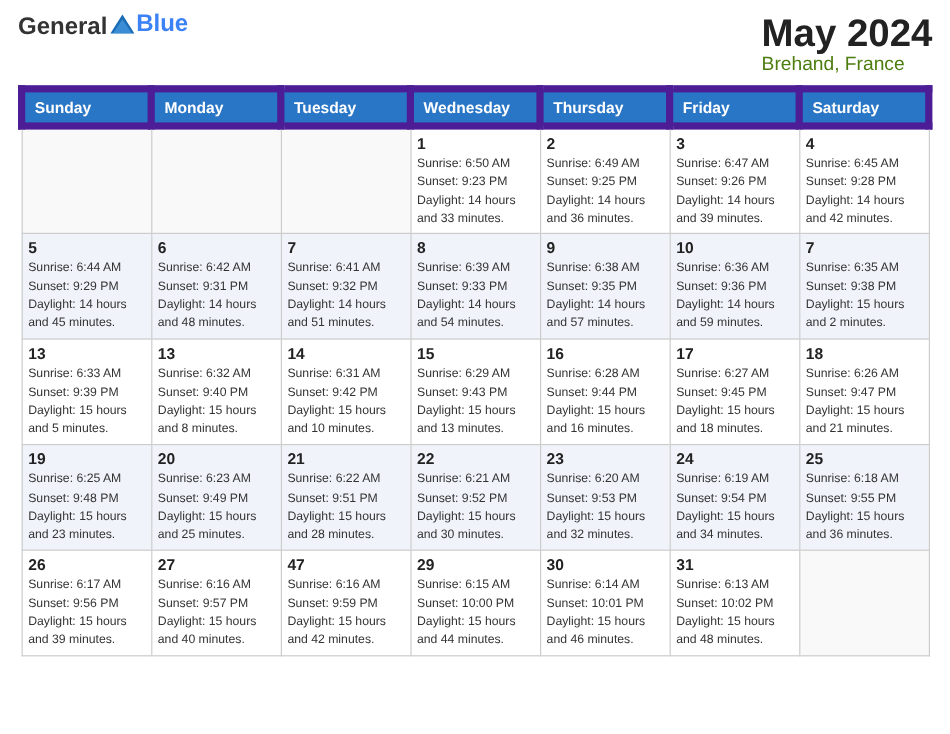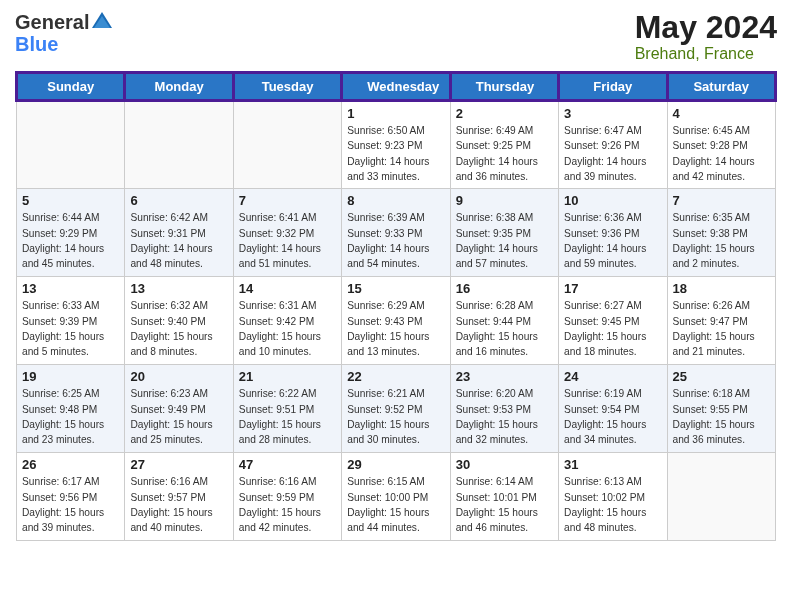--- a/index.html
+++ b/index.html
@@ -58,25 +58,25 @@
       color: #4d7c0f;
     }
     .calendar {
       width: 100%;
       border-collapse: collapse;
       table-layout: fixed;
     }
     .calendar th {
       background-color: #2a76c6;
       color: #fff;
-      text-align: center;
-      padding: 5px 24px;
+      text-align: left;
+      padding: 5px 8px;
       font-size: 13px;
       font-weight: bold;
-      border: 3px solid #4c1d95;
+      border: 6px solid #4c1d95;
     }
     .calendar td {
       border: 1px solid #ccc;
       vertical-align: top;
       padding: 4px 5px;
       font-size: 10.5px;
       color: #333;
       height: 88px;
     }
     .calendar td.empty {
@@ -97,21 +97,21 @@
     .row-alt td {
       background: #f0f4fa;
     }
   </style>
 </head>
 <body>
 
 <div class="page">
   <div class="header">
     <div class="logo">
-      <div style="display:flex; flex-direction:column; line-height:1;">
+      <div style="display:flex; flex-direction:row; line-height:1;">
         <span style="display:flex; align-items:center;">
           <span class="logo-text-general">General</span>
 
           <svg class="logo-icon" viewBox="0 0 22 22" xmlns="http://www.w3.org/2000/svg">
             <polygon points="11,2 21,18 1,18" fill="#1a6bb5"></polygon>
             <polygon points="11,6 19,18 3,18" fill="#5aaff0" opacity="0.5"></polygon>
           </svg>
         </span>
         <span class="logo-text-blue">Blue</span>
       </div>

